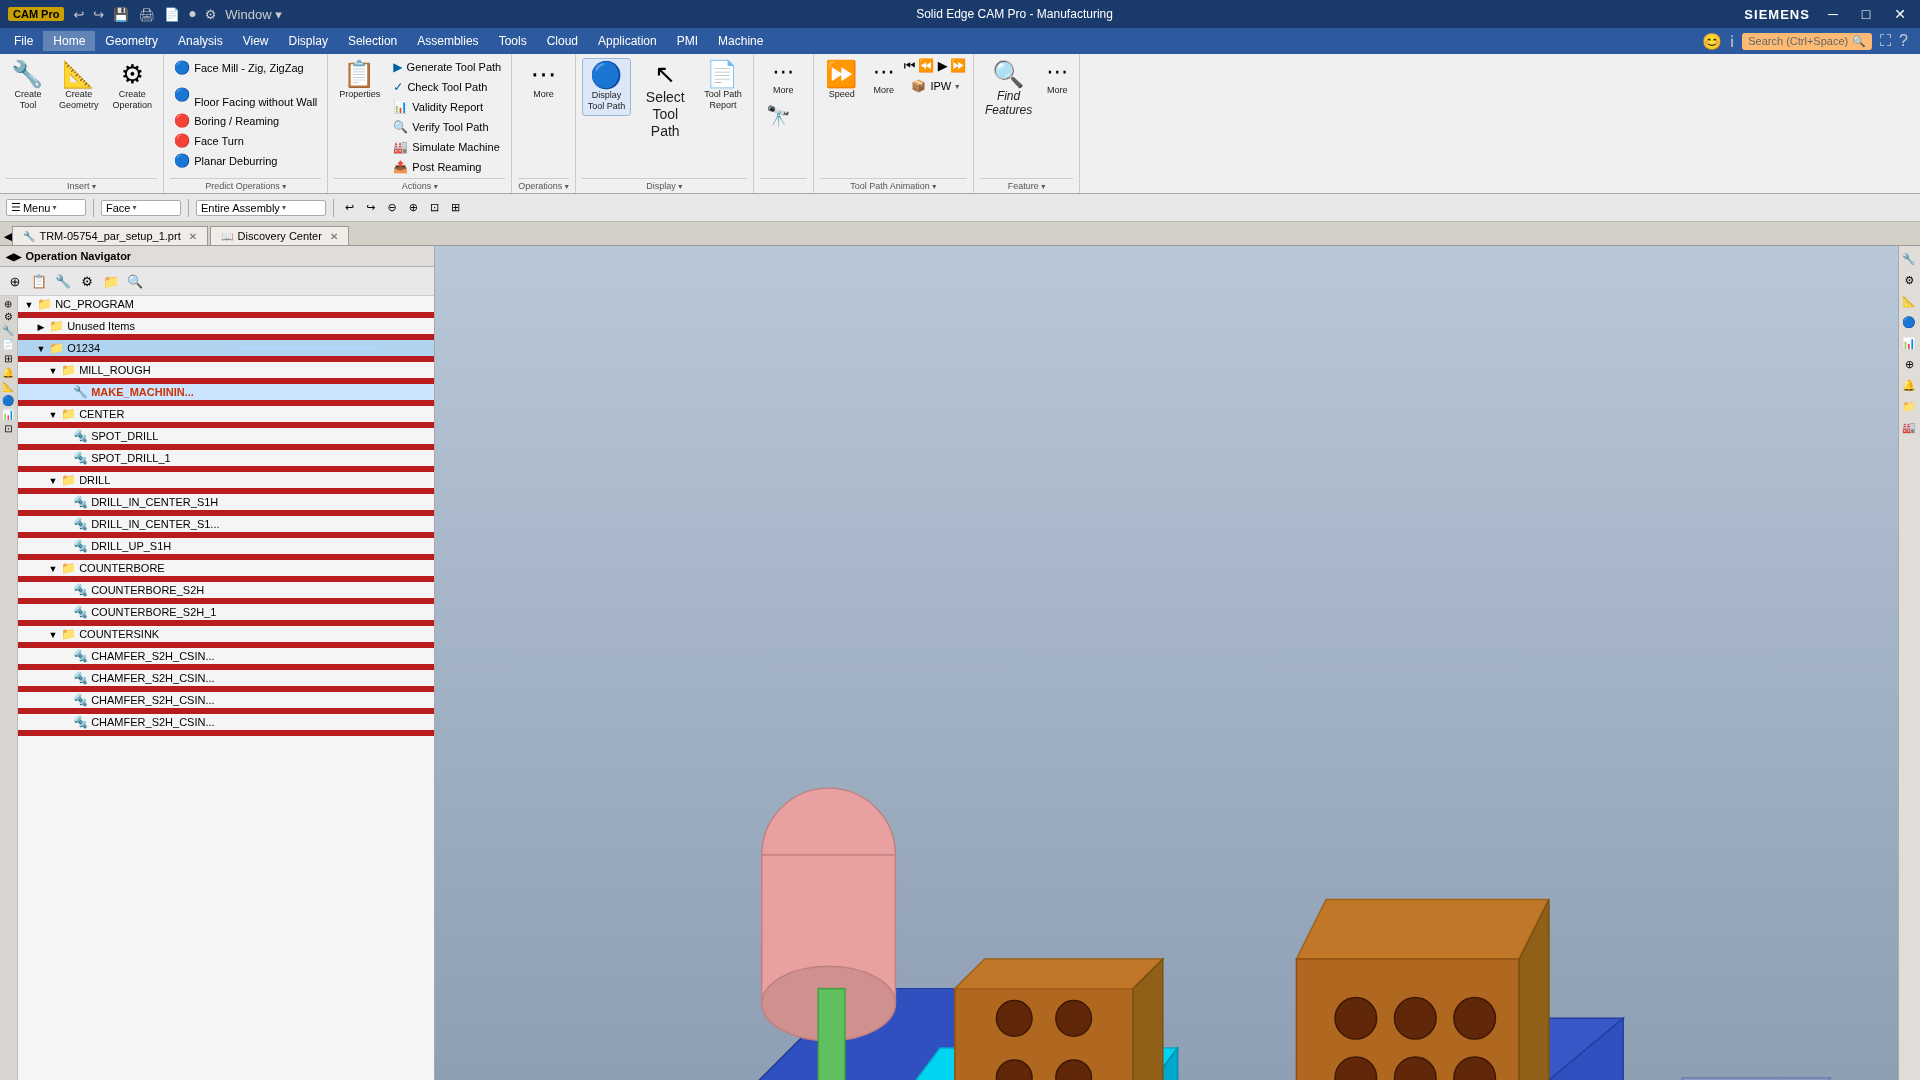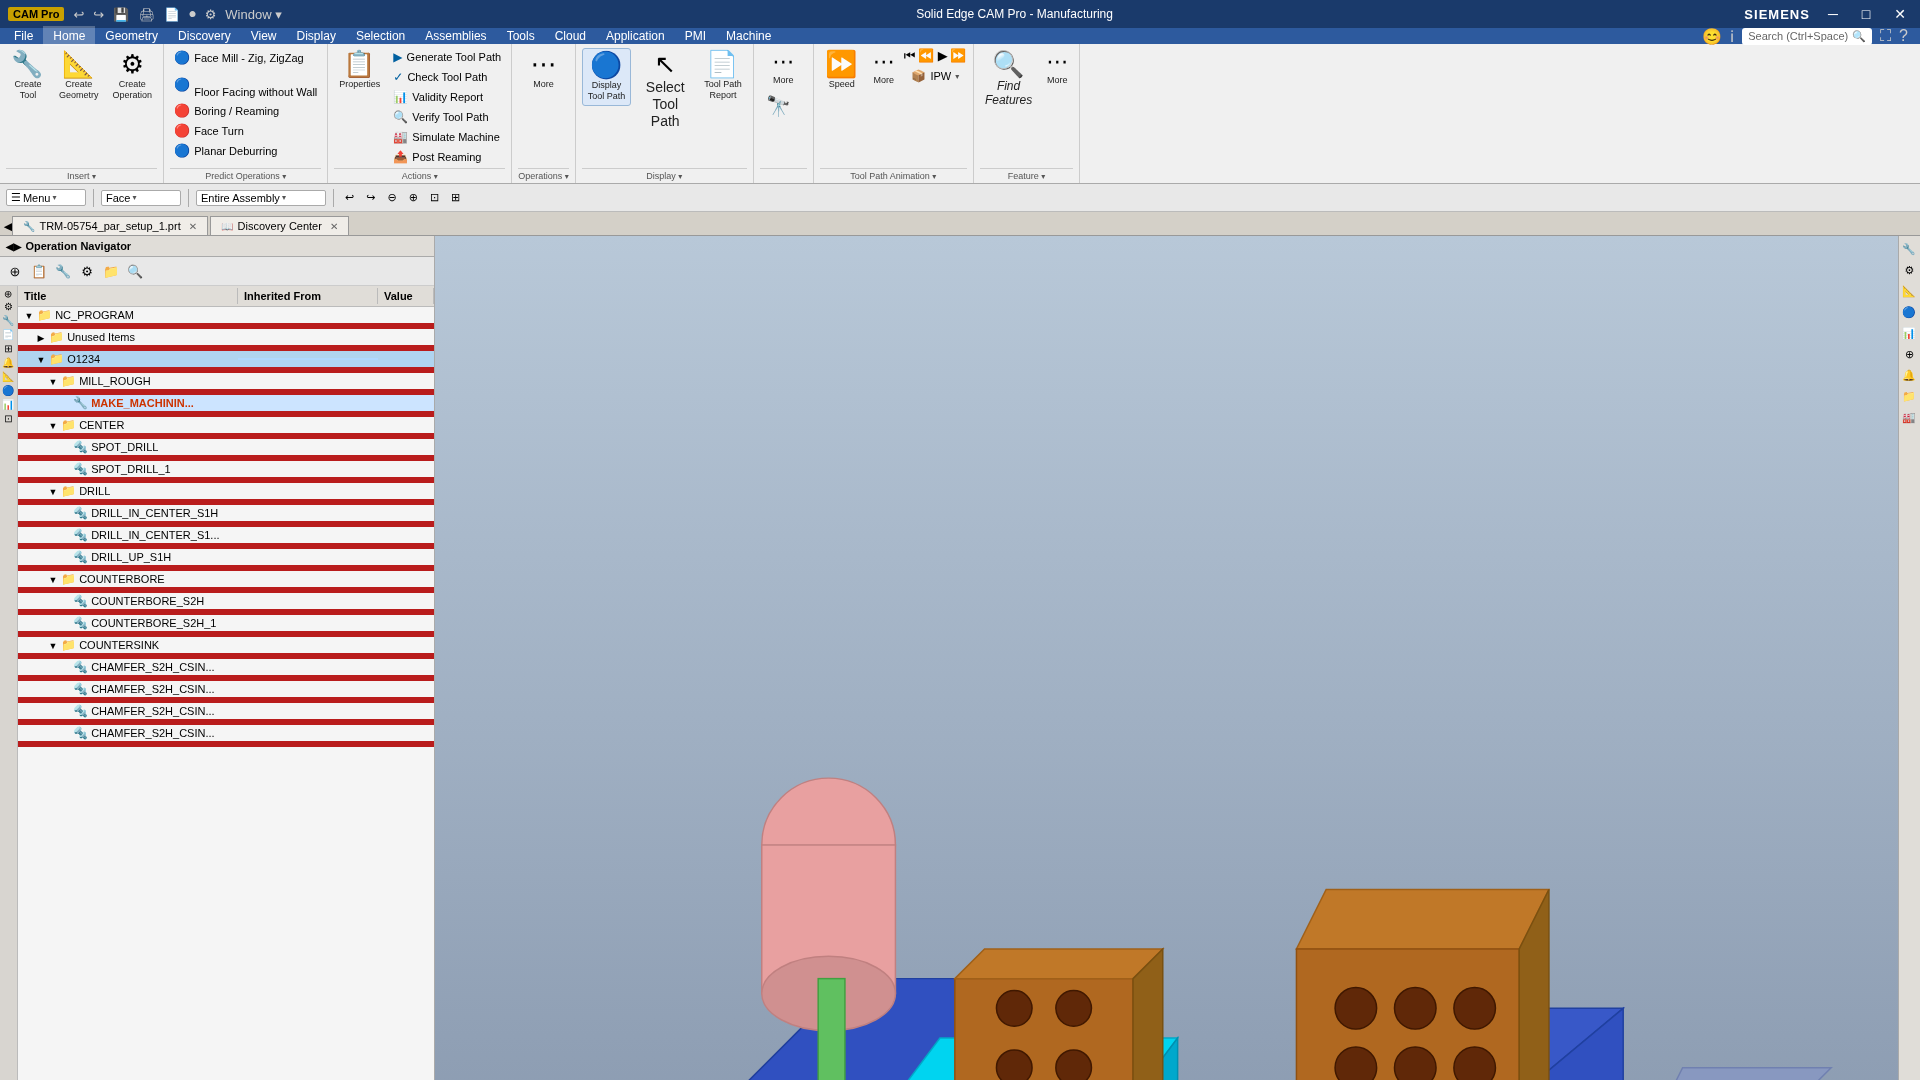--- a/index.html
+++ b/index.html
@@ -20,21 +20,21 @@
     #title-bar-right { display: flex; align-items: center; gap: 12px; justify-content: flex-end; }
     .title-btn { color: white; font-size: 14px; cursor: pointer; padding: 2px 6px; }
     .cam-pro-badge { background: #c8a000; color: #000; font-weight: bold; font-size: 11px; padding: 1px 5px; border-radius: 2px; }
     .siemens-text { font-size: 13px; font-weight: bold; letter-spacing: 1px; }
     .toolbar-icons { display: flex; gap: 3px; align-items: center; }
     .tbar-icon { color: #ccc; font-size: 13px; cursor: pointer; padding: 1px 3px; }
 
     
     #menu-bar {
       background: #2d5a9e;
-      height: 16px;
+      height: 26px;
       display: flex;
       align-items: center;
       padding: 0 4px;
       color: white;
     }
     .menu-item {
       padding: 3px 10px;
       cursor: pointer;
       font-size: 12px;
       white-space: nowrap;
@@ -281,34 +281,34 @@
     <span class="title-btn">─</span>
     <span class="title-btn">□</span>
     <span class="title-btn">✕</span>
   </div>
 </div>
 
 <div id="menu-bar">
   <span class="menu-item">File</span>
   <span class="menu-item active">Home</span>
   <span class="menu-item">Geometry</span>
-  <span class="menu-item">Discovery</span>
+  <span class="menu-item">Analysis</span>
   <span class="menu-item">View</span>
   <span class="menu-item">Display</span>
   <span class="menu-item">Selection</span>
   <span class="menu-item">Assemblies</span>
   <span class="menu-item">Tools</span>
   <span class="menu-item">Cloud</span>
   <span class="menu-item">Application</span>
   <span class="menu-item">PMI</span>
   <span class="menu-item">Machine</span>
   <div style="margin-left:auto;display:flex;align-items:center;gap:8px;padding-right:8px;">
     <span style="font-size:16px;cursor:pointer;color:#ccc;">😊</span>
     <span style="font-size:16px;cursor:pointer;color:#ccc;">ℹ</span>
-    <div style="display:flex;align-items:center;background:#ffffff;border-radius:3px;padding:2px 6px;gap:4px;text-align:center;">
+    <div style="display:flex;align-items:center;background:#fdba74;border-radius:3px;padding:2px 6px;gap:4px;text-align:center;">
       <span style="color:#666;font-size:11px;">Search (Ctrl+Space)</span>
       <span style="color:#666;">🔍</span>
     </div>
     <span style="font-size:16px;cursor:pointer;color:#ccc;">⛶</span>
     <span style="font-size:16px;cursor:pointer;color:#ccc;">?</span>
   </div>
 </div>
 
 <div id="ribbon">
 
@@ -541,25 +541,20 @@
         <span style="font-size:10px;cursor:pointer;">🔔</span>
         <span style="font-size:10px;cursor:pointer;">📐</span>
         <span style="font-size:10px;cursor:pointer;">🔵</span>
         <span style="font-size:10px;cursor:pointer;">📊</span>
         <span style="font-size:10px;cursor:pointer;">⊡</span>
 
       </div>
 
       <div style="flex:1;display:flex;flex-direction:column;overflow:hidden;">
 
-        <div class="tree-header">
-          <div class="tree-header-cell">Title</div>
-          <div class="tree-header-cell">Inherited From</div>
-          <div class="tree-header-cell">Value</div>
-        </div>
 
         <div id="tree-container">
 
           <div class="tree-row">
             <div class="tree-cell">
               <span class="tree-indent" style="width:0px;display:inline-block;"></span>
               <span class="expand-icon">▼</span>
               <span style="color:#d0920a;font-size:12px;">📁</span>
               <span>NC_PROGRAM</span>
             </div>

